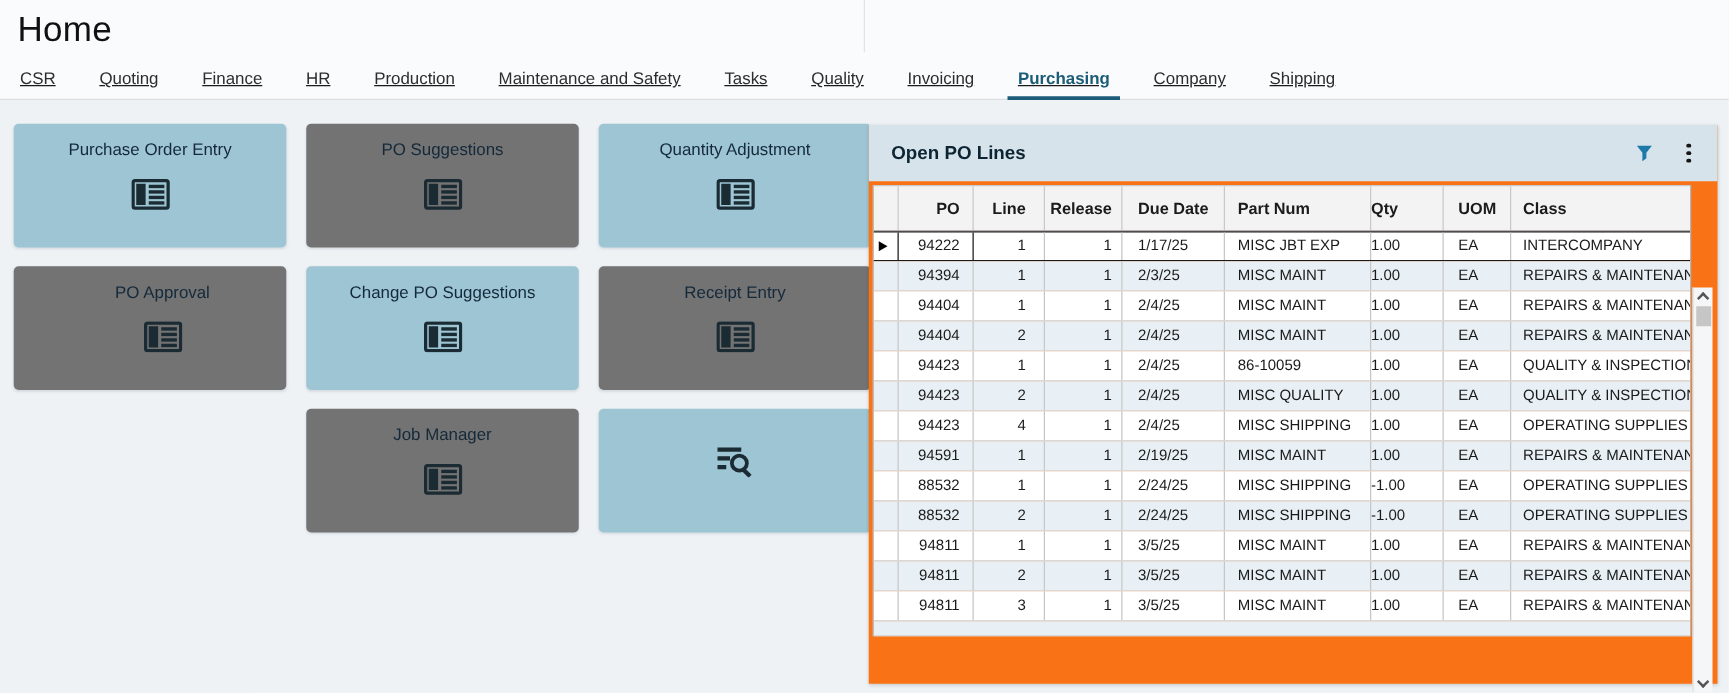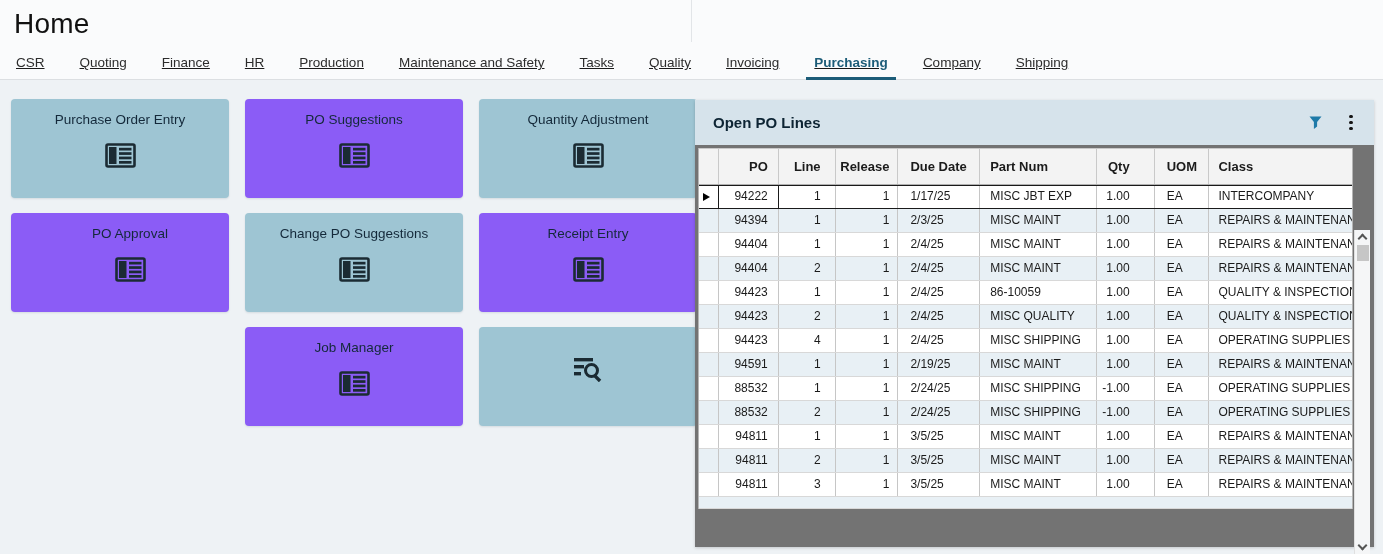--- a/index.html
+++ b/index.html
@@ -13,45 +13,45 @@
   .tab { font-size:13.5px; color:#2d2d2d; padding:6px 3px 9px; cursor:pointer; position:relative; white-space:nowrap; }
   .tab.active { color:#1c5c78; font-weight:700; }
   .tab.active::after { content:""; position:absolute; left:-5px; right:-5px; bottom:-1px; height:3px; background:#1c5c78; }
 
   
   .content { position:relative; height:477px; background:#eef2f5; }
 
   .tiles { position:absolute; left:11px; top:19px; display:grid; grid-template-columns:repeat(3,218px); grid-auto-rows:99px; gap:15px 16px; }
   .tile { border-radius:4px; text-align:center; padding-top:13px; cursor:pointer; box-shadow:0 1px 2px rgba(30,60,80,.12); }
   .tile--muted { background:#9ec5d3; }
-  .tile--bright { background:#8b5cf6; }
+  .tile--bright { background:#737373; }
   .tile-label { display:block; font-size:13.5px; color:#14293a; }
   .tile-icon { display:inline-block; margin-top:16px; }
 
   
-  .panel { position:absolute; left:695px; top:20px; width:679px; height:447px; background:#737373; box-shadow:0 1px 3px rgba(0,0,0,.18); }
+  .panel { position:absolute; left:695px; top:20px; width:679px; height:447px; background:#f97316; box-shadow:0 1px 3px rgba(0,0,0,.18); }
   .panel-header { height:45px; background:#d6e3eb; display:flex; align-items:center; padding:0 14px 0 18px; }
   .panel-title { font-size:15px; font-weight:700; color:#0d2433; flex:1; }
   .panel-actions { display:flex; align-items:center; gap:18px; }
   .icon-btn { cursor:pointer; display:flex; align-items:center; justify-content:center; width:18px; height:18px; }
   .kebab { display:flex; flex-direction:column; gap:2.5px; }
   .kebab i { width:3.5px; height:3.5px; background:#151515; border-radius:50%; }
 
   .panel-body { position:relative; height:396px; padding:3px 0 0 3px; }
 
   .grid { width:655px; border-left:1px solid #b5b5b5; border-right:1px solid #b5b5b5; }
   .g-row { display:flex; height:24px; line-height:23px; border-bottom:1px solid #d8d8d8; background:#fff; font-size:12px; }
   .g-row.alt { background:#e8f0f5; }
   .g-head { height:37px; line-height:36px; background:#f3f3f3; border-top:1px solid #c9c9c9; border-bottom:1px solid #b0b0b0; font-weight:700; font-size:13px; color:#1b1b1b; }
   .cell { border-right:1px solid #c6c6c6; overflow:hidden; white-space:nowrap; height:100%; }
   .g-head .cell { border-right-color:#c9c9c9; }
   .c-marker{ width:20px; } .c-po{ width:60px; padding-right:10px; text-align:right; }
   .c-line{ width:57px; padding-right:14px; text-align:right; } .c-release{ width:63px; padding-right:8px; text-align:right; }
   .c-due{ width:82px; padding-left:12px; } .c-part{ width:117px; padding-left:10px; }
-  .c-qty{ width:58px; padding-right:24px; text-align:right; } .c-uom{ width:55px; padding-left:12px; }
+  .c-qty{ width:58px; padding-right:12px; } .c-uom{ width:55px; padding-left:12px; }
   .c-cls{ width:143px; padding-left:9px; border-right:none; }
   .g-row.selected { border-top:1px solid #1a1a1a; border-bottom:1px solid #1a1a1a; height:24px; line-height:21px; }
   .g-row.selected .c-marker, .g-row.selected .c-po { border-right-color:#1a1a1a; }
   .g-row.partial { height:12px; overflow:hidden; }
   .marker-tri { display:inline-block; margin:7px 0 0 4px; width:0; height:0; border-left:7px solid #000; border-top:4.5px solid transparent; border-bottom:4.5px solid transparent; }
 
   
   .vscroll { position:absolute; left:659px; top:85px; width:16px; height:324px; background:#f5f6f7; border-left:1px solid #e0e0e0; }
   .vscroll .thumb { position:absolute; top:15px; left:2px; width:12px; height:16px; background:#c6c6c6; }
   .chev { position:absolute; width:7px; height:7px; border-right:2px solid #555; border-bottom:2px solid #555; }

